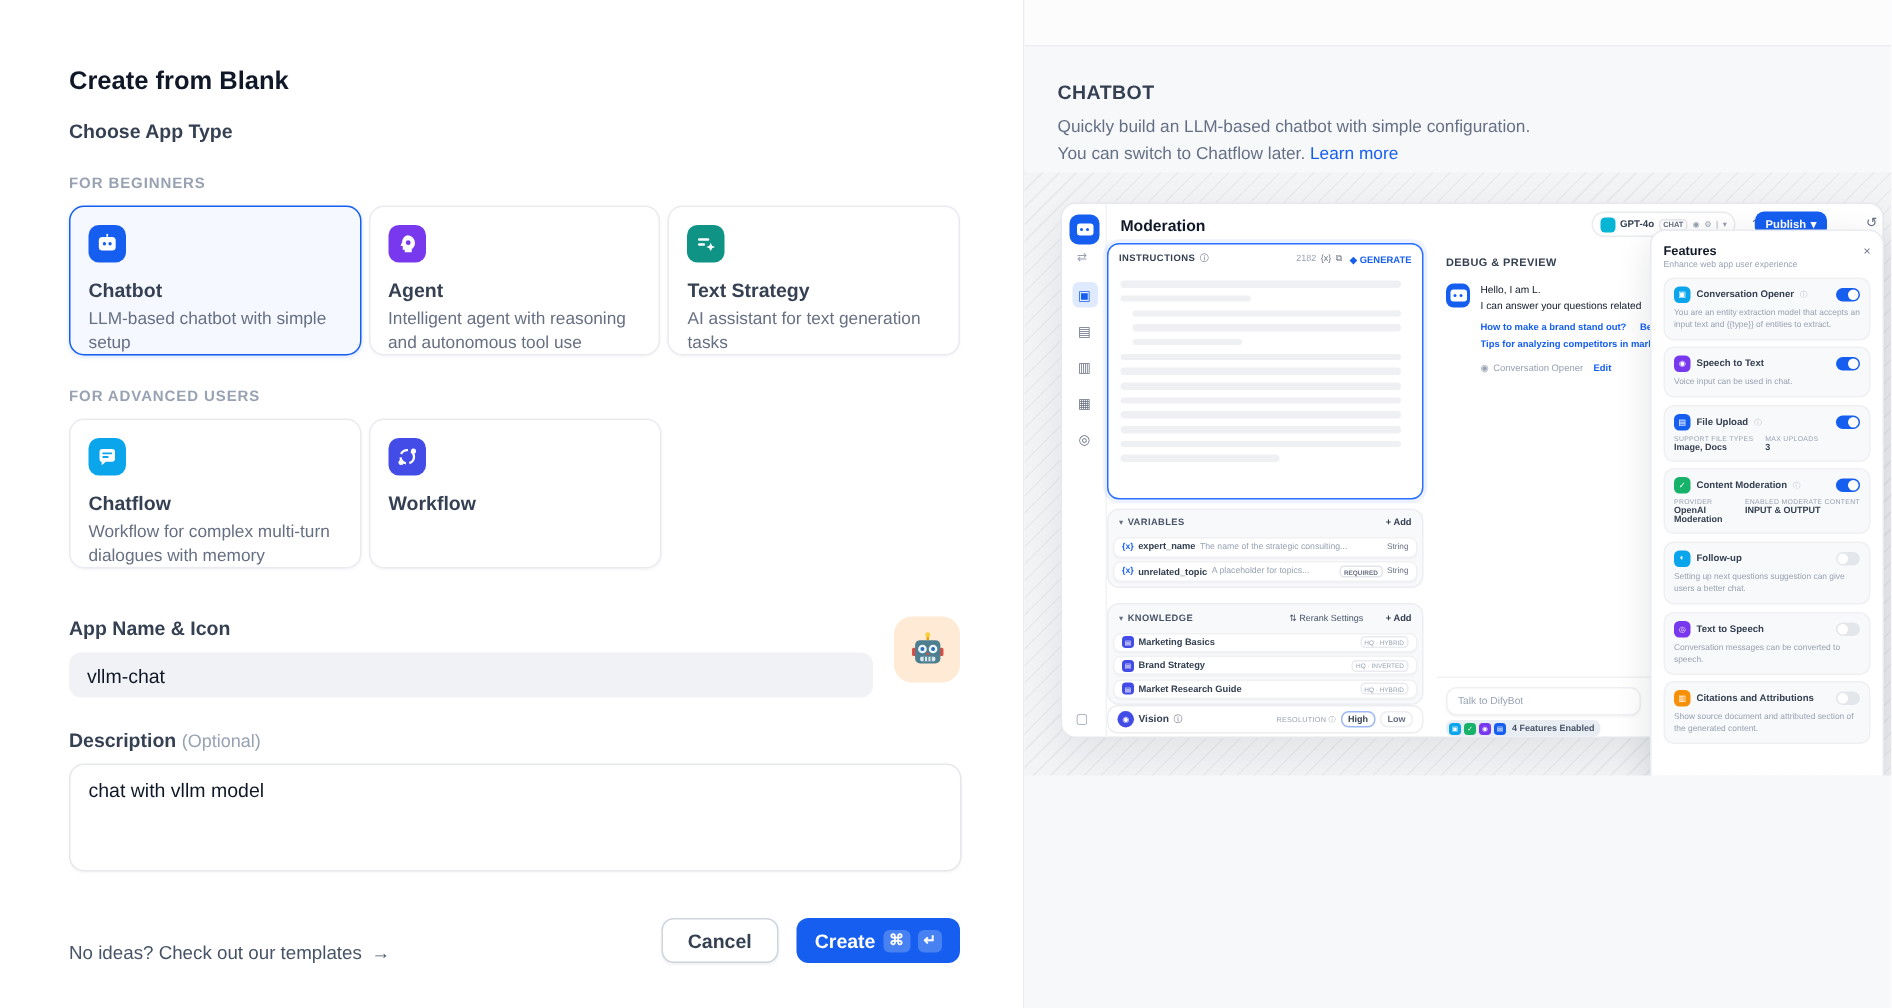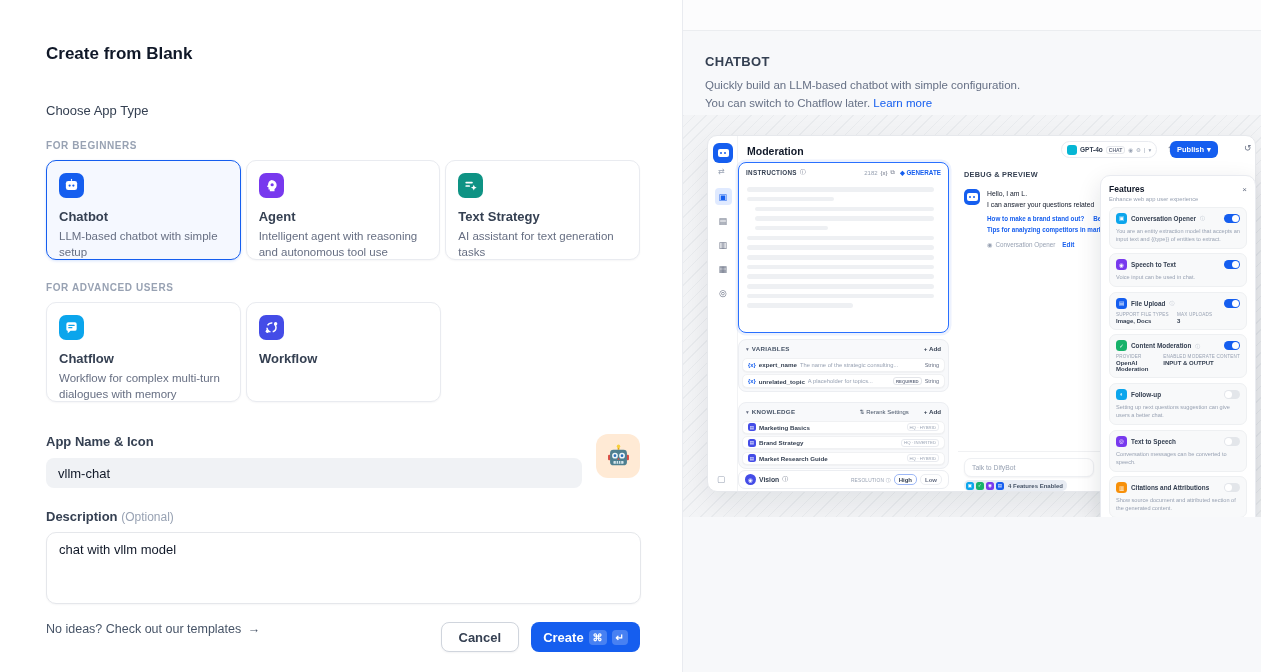--- a/index.html
+++ b/index.html
@@ -4,21 +4,21 @@
 <style>
   *{box-sizing:border-box;margin:0;padding:0}
   html,body{width:1261px;height:672px;overflow:hidden;background:#fff;
     font-family:"Liberation Sans",sans-serif;color:#101828;-webkit-font-smoothing:antialiased}
   .screen{position:relative;width:1261px;height:672px}
 
   
   .left{position:absolute;left:0;top:0;width:683px;height:672px;background:#fff;
     border-right:1px solid #e9ebf0;padding:44px 42px 34px 46px}
   .title{font-size:17px;font-weight:700;color:#101828}
-  .choose{margin-top:39px;font-size:13px;font-weight:400;color:#354052}
+  .choose{margin-top:16px;font-size:13px;font-weight:700;color:#354052}
   .grp{margin-top:22px;font-size:10px;font-weight:600;color:#98a2b3;letter-spacing:.6px}
   .cards{margin-top:9px;display:flex;gap:5px}
   .card{width:195px;height:100px;background:#fff;border:1px solid #e9ebf0;border-radius:10px;
     padding:12px;box-shadow:0 1px 2px rgba(16,24,40,.04);cursor:pointer}
   .card.sel{border:1.5px solid #155eef;background:#f5f8ff;box-shadow:0 1px 3px rgba(21,94,239,.18)}
   .aicon{width:25px;height:25px;border-radius:7px;display:flex;align-items:center;justify-content:center}
   .ic-chatbot{background:#155eef}.ic-agent{background:#7839ee}.ic-textgen{background:#0e9384}
   .ic-chatflow{background:#0ba5ec}.ic-workflow{background:#444ce7}
   .ctitle{margin-top:11px;font-size:13px;font-weight:700;color:#354052}
   .cdesc{margin-top:4px;font-size:11.5px;color:#676f83;line-height:1.4}
@@ -27,21 +27,21 @@
   .flabel{font-size:13px;font-weight:700;color:#354052}
   .opt{font-size:12px;font-weight:400;color:#98a2b3}
   .appname-input{margin-top:9px;width:100%;height:30px;border:none;outline:none;background:#f0f2f5;
     border-radius:8px;padding:0 12px;font-size:13px;color:#101828;font-family:inherit}
   .iconpick{width:44px;height:44px;margin-left:14px;border-radius:12px;background:#ffead5;
     display:flex;align-items:center;justify-content:center;cursor:pointer;border:none}
   .descblock{margin-top:21px}
   .desc-ta{margin-top:8px;width:595px;height:72px;border:1px solid #e5e7eb;border-radius:10px;
     padding:9px 12px;font-size:13px;color:#101828;font-family:inherit;resize:none;outline:none;
     box-shadow:0 1px 2px rgba(16,24,40,.04)}
-  .mfooter{margin-top:14px;display:flex;align-items:flex-start}
+  .mfooter{margin-top:26px;display:flex;align-items:flex-end}
   .hint{flex:1;font-size:12.5px;color:#475467;cursor:pointer}
   .hint .arr{margin-left:3px}
   .btn-cancel{height:30px;padding:0 17px;background:#fff;border:1px solid #d0d5dd;border-radius:8px;
     font-size:13px;font-weight:600;color:#354052;cursor:pointer;box-shadow:0 1px 2px rgba(16,24,40,.05);font-family:inherit}
   .btn-create{height:30px;margin-left:12px;padding:0 12px;background:#155eef;border:none;border-radius:8px;
     font-size:13px;font-weight:600;color:#fff;cursor:pointer;display:flex;align-items:center;gap:5px;font-family:inherit}
   .kbd{font-size:10px;background:rgba(255,255,255,.22);border-radius:4px;padding:1px 4px;line-height:1.3}
 
   
   .right{position:absolute;left:683px;top:0;width:578px;height:672px;background:#f7f8fa}
@@ -126,21 +126,21 @@
   .mdbg-div{position:absolute;left:250px;top:315px;width:143px;height:1px;background:#f0f1f3}
   .minput{position:absolute;left:256px;top:322px;width:130px;height:19px;background:#fff;border:1px solid #eef0f3;
     border-radius:7px;display:flex;align-items:center;padding:0 7px;font-size:6.8px;color:#98a2b3;
     box-shadow:0 1px 2px rgba(16,24,40,.05)}
   .mfpill{position:absolute;left:256px;top:344px;height:11px;display:flex;align-items:center;gap:2px;
     background:#e8ecf3;border-radius:5px;padding:0 4px 0 2px}
   .mfi{width:8px;height:8px;border-radius:2.5px;color:#fff;font-size:4.5px;display:flex;align-items:center;justify-content:center}
   .mfcnt{font-size:6px;font-weight:600;color:#475467;margin-left:2px}
 
   
-  .feat{position:absolute;left:417px;top:60px;width:156px;height:435px;background:#fff;border:1px solid #e9ebf0;
+  .feat{position:absolute;left:417px;top:38px;width:156px;height:435px;background:#fff;border:1px solid #e9ebf0;
     border-radius:10px;box-shadow:0 8px 24px rgba(16,24,40,.12);padding:8px;overflow:hidden}
   .fhead{display:flex;align-items:center}
   .ftitle{font-size:8.5px;font-weight:800;color:#101828}
   .fclose{margin-left:auto;font-size:8px;color:#676f83}
   .fsub{margin-top:2px;font-size:5.8px;color:#98a2b3}
   .fcard{margin-top:4.5px;background:#f8f9fa;border:1px solid #eef0f2;border-radius:7px;padding:5px 6px}
   .frow{display:flex;align-items:center;gap:4px}
   .fic{width:11px;height:11px;border-radius:3.5px;color:#fff;font-size:5.5px;display:flex;align-items:center;justify-content:center;flex:none}
   .fname{font-size:6.4px;font-weight:700;color:#354052;white-space:nowrap}
   .finfo{font-size:5px;color:#b9c0cc}

